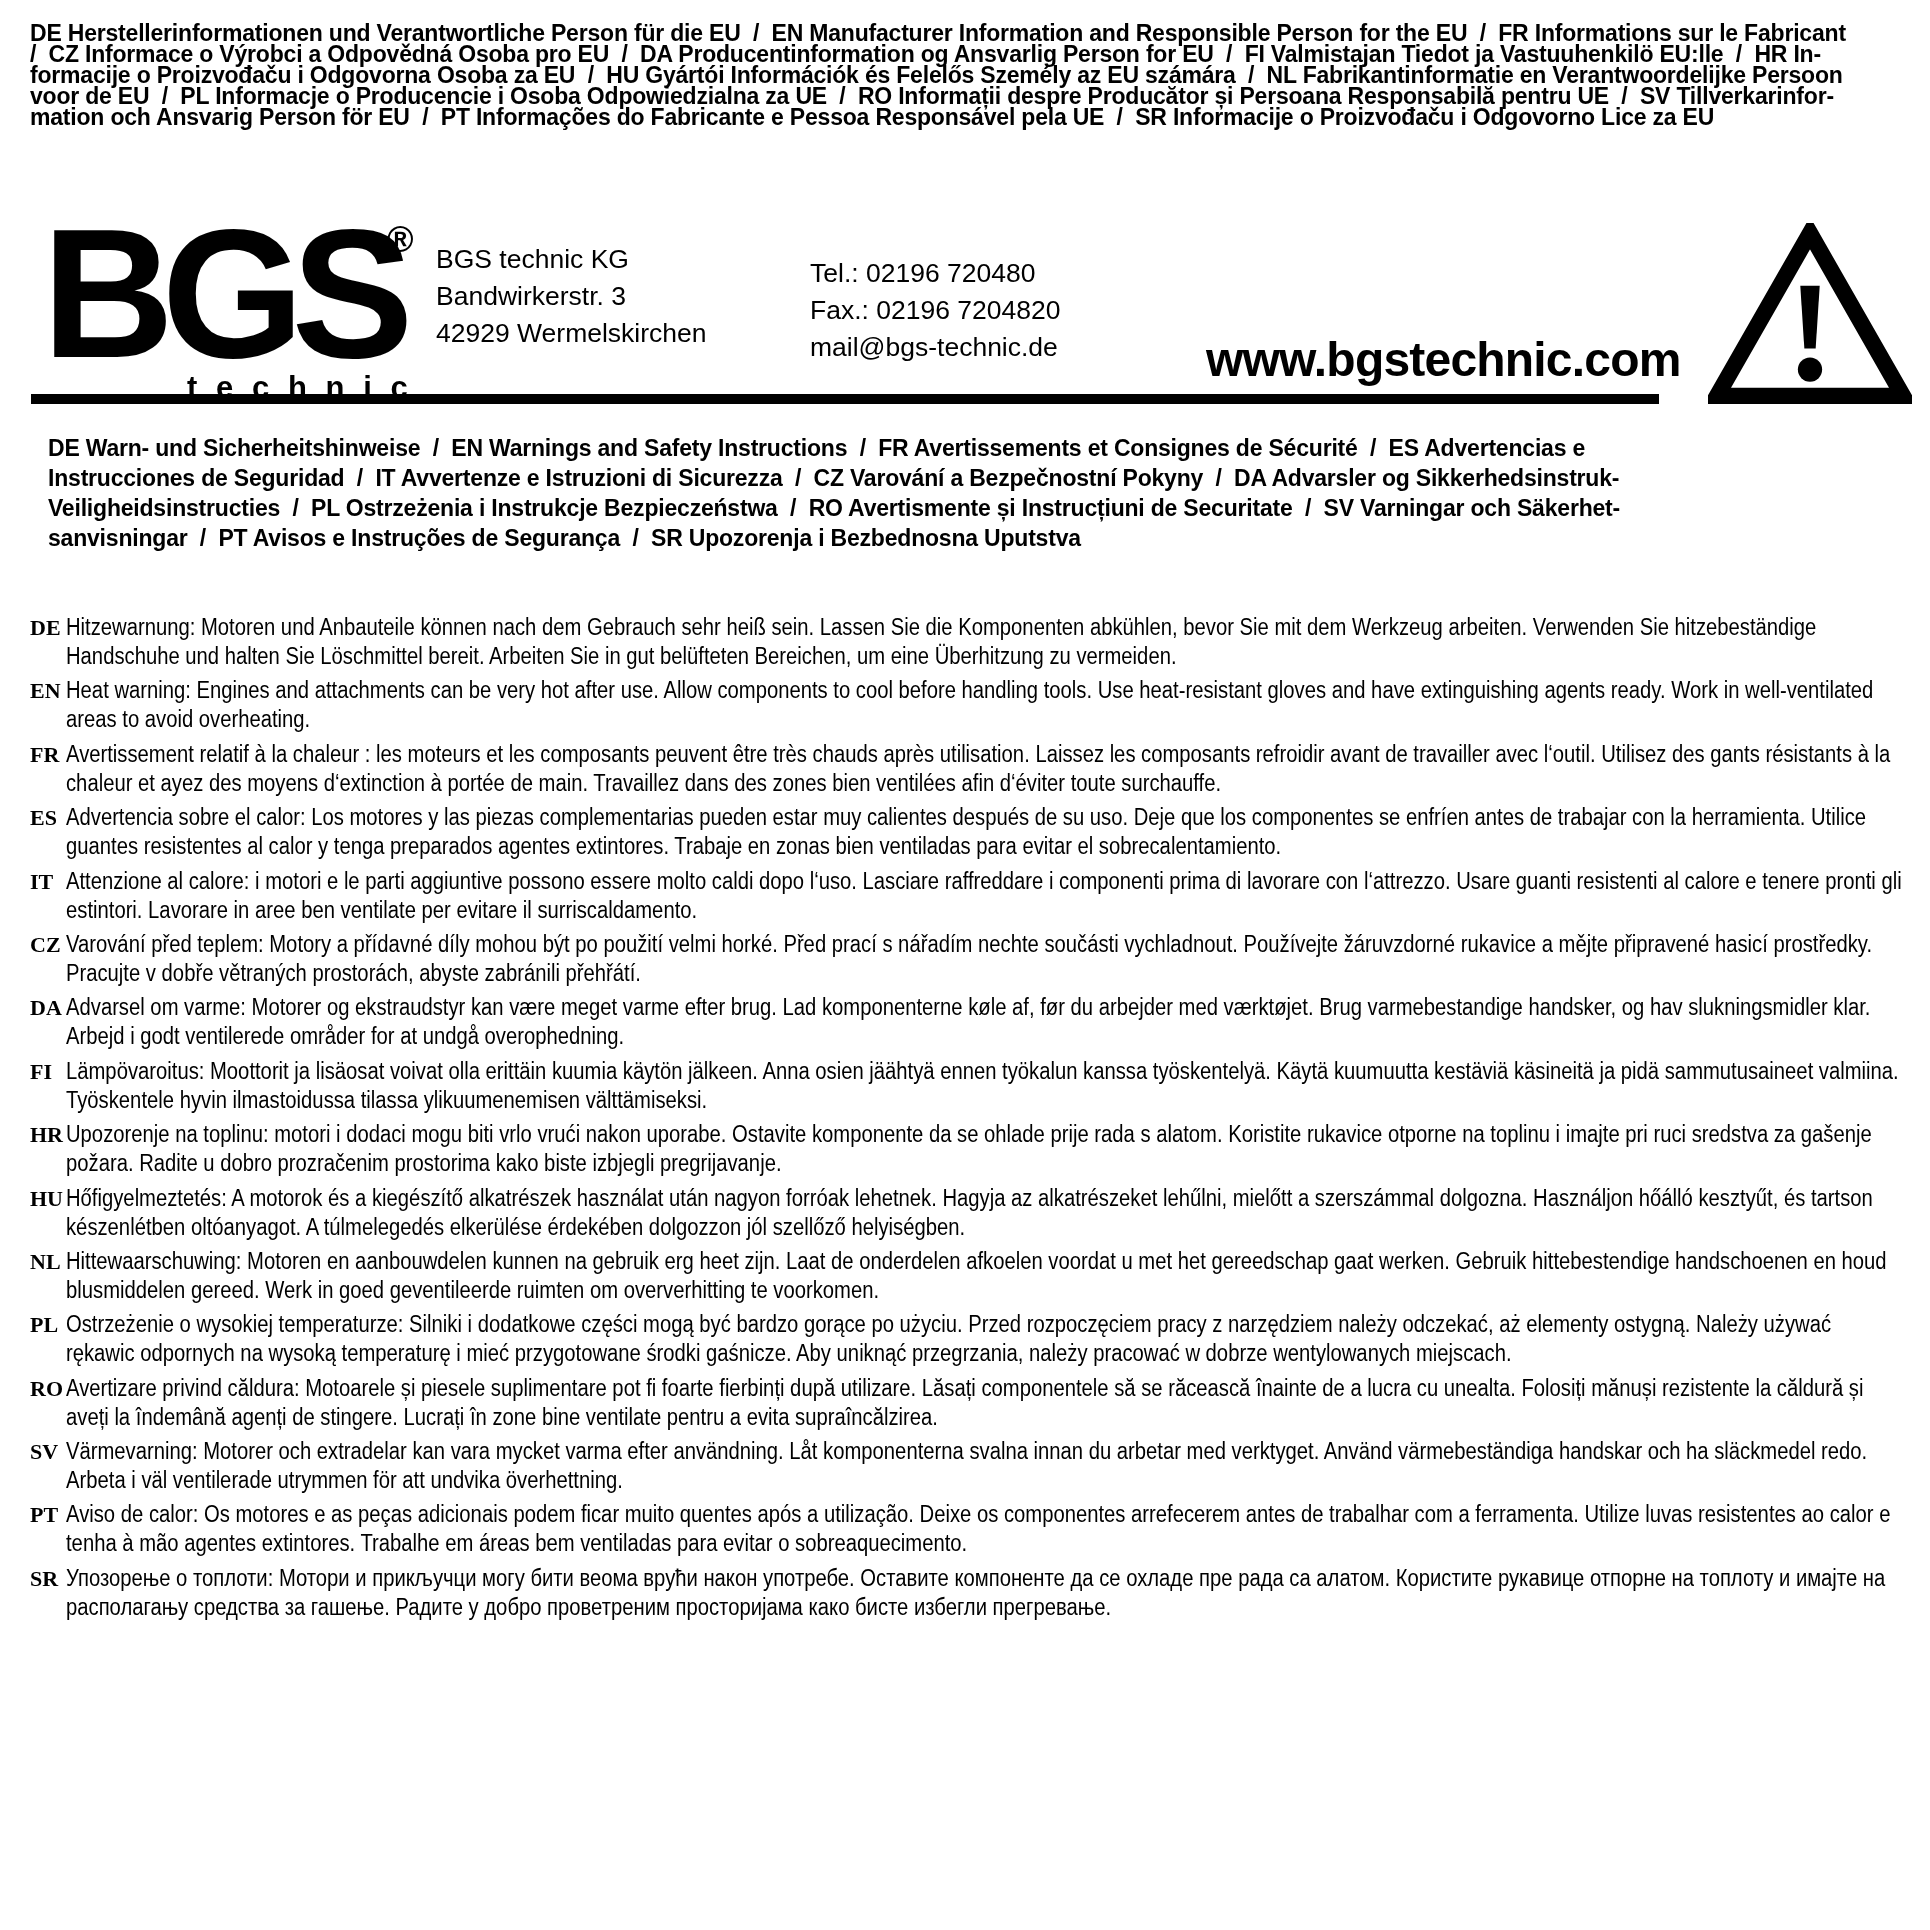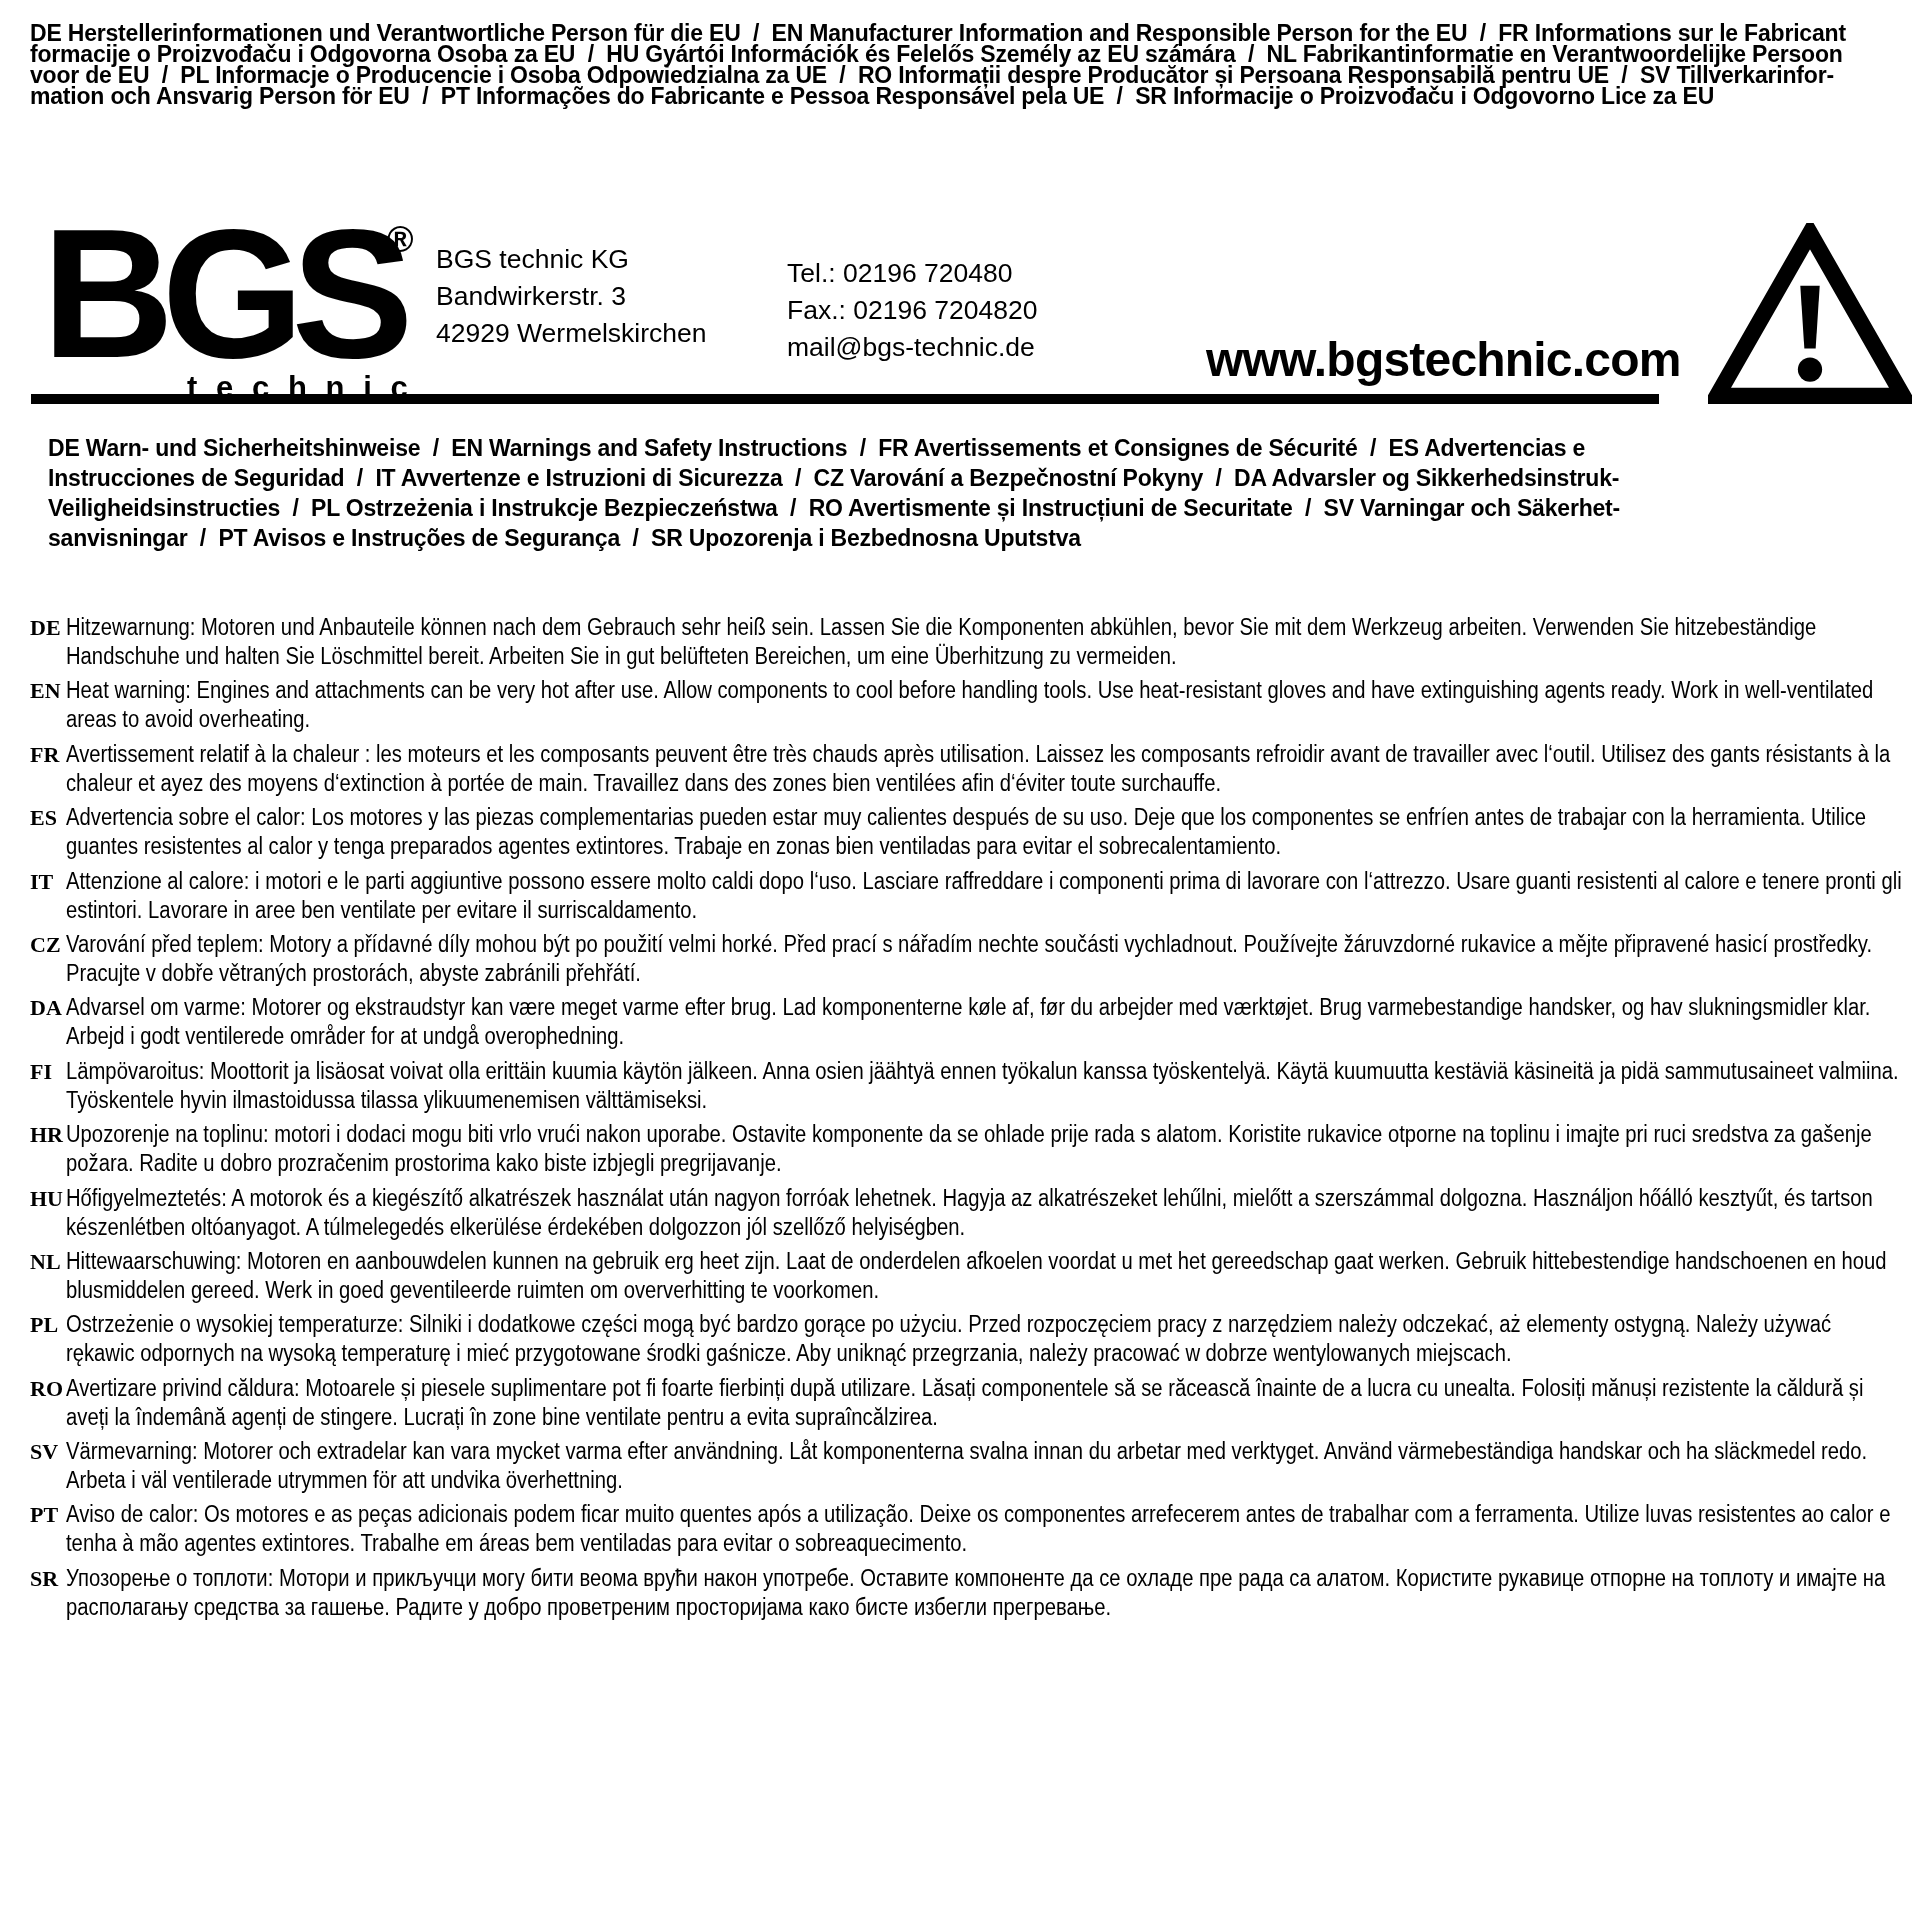--- a/index.html
+++ b/index.html
@@ -58,21 +58,21 @@
   }
   .company-address {
     position: absolute;
     left: 436px;
     top: 241px;
     font-size: 26.5px;
     line-height: 37px;
   }
   .company-contact {
     position: absolute;
-    left: 787px;
+    left: 810px;
     top: 255px;
     font-size: 26.5px;
     line-height: 37px;
   }
   .company-website {
     position: absolute;
     left: 1206px;
     top: 332px;
     font-size: 48px;
     font-weight: bold;
@@ -132,20 +132,21 @@
     transform-origin: left top;
     font-size: 23px;
     line-height: 29px;
   }
 </style>
 </head>
 <body>
 
 <div class="top-header">
   <div class="th-line">DE Herstellerinformationen und Verantwortliche Person für die EU  /  EN Manufacturer Information and Responsible Person for the EU  /  FR Informations sur le Fabricant</div>
+  <div class="th-line">/  CZ Informace o Výrobci a Odpovědná Osoba pro EU  /  DA Producentinformation og Ansvarlig Person for EU  /  FI Valmistajan Tiedot ja Vastuuhenkilö EU:lle  /  HR In-</div>
   <div class="th-line">formacije o Proizvođaču i Odgovorna Osoba za EU  /  HU Gyártói Információk és Felelős Személy az EU számára  /  NL Fabrikantinformatie en Verantwoordelijke Persoon</div>
   <div class="th-line">voor de EU  /  PL Informacje o Producencie i Osoba Odpowiedzialna za UE  /  RO Informații despre Producător și Persoana Responsabilă pentru UE  /  SV Tillverkarinfor-</div>
   <div class="th-line">mation och Ansvarig Person för EU  /  PT Informações do Fabricante e Pessoa Responsável pela UE  /  SR Informacije o Proizvođaču i Odgovorno Lice za EU</div>
 </div>
 
 <div class="logo">
   <div class="logo-bgs">BGS</div>
   <div class="logo-reg">®</div>
   <div class="logo-technic">technic</div>
 </div>

